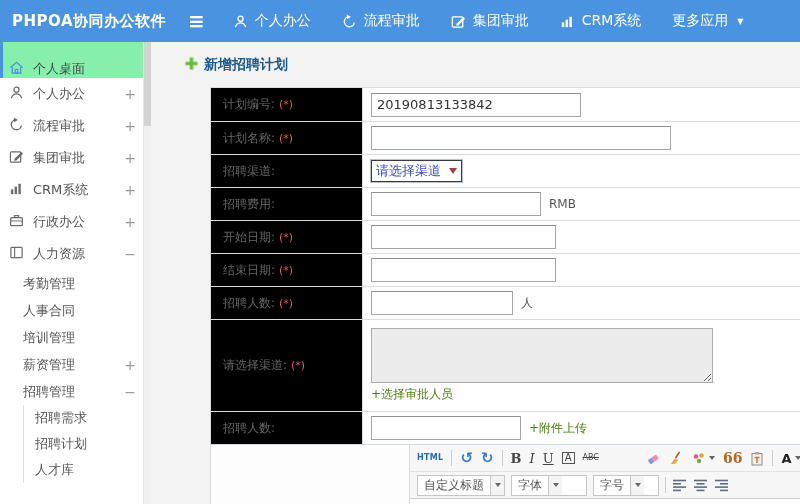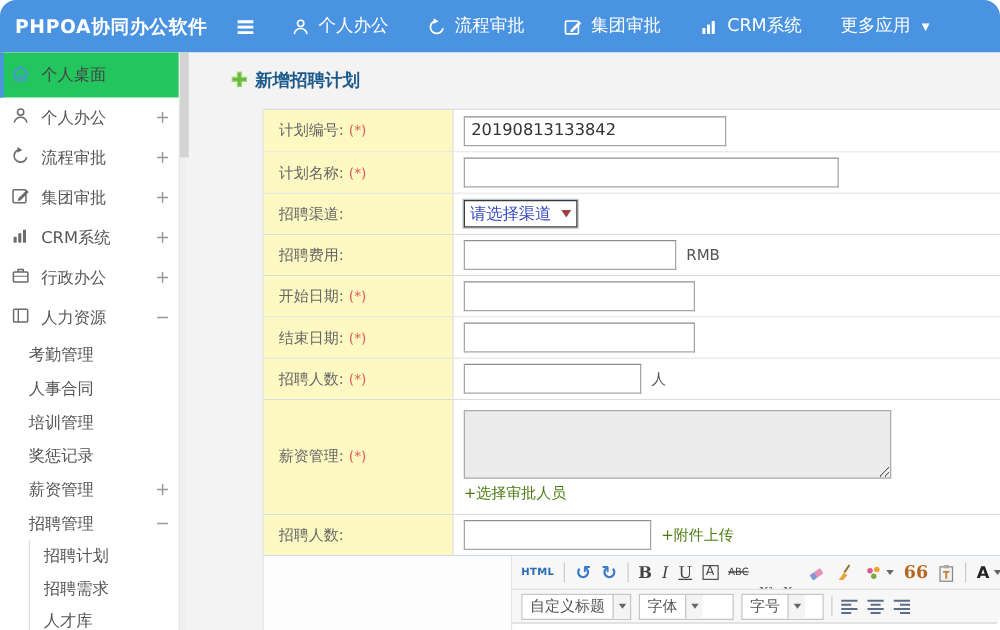--- a/index.html
+++ b/index.html
@@ -1,49 +1,49 @@
 <!DOCTYPE html>
 <html><head>
 <meta charset="utf-8">
 <style>
   * { margin:0; padding:0; box-sizing:border-box; }
   html,body { width:800px; height:504px; }
   .screen {
     width:800px; height:504px; overflow:hidden; position:relative;
-    font-family:"DejaVu Sans","Liberation Sans",sans-serif; background:#f3f3f3;border-radius:13px;
+    font-family:"DejaVu Sans","Liberation Sans",sans-serif; background:#f3f3f3;
   }
   
   .topbar { height:42px; background:#4a93e0; display:flex; align-items:center; color:#fff; }
   .brand { width:188px; padding-left:12px; font-size:15px; font-weight:bold; letter-spacing:.5px; }
   .burger { font-size:20px; font-weight:bold; margin-right:28px; cursor:pointer; line-height:1; }
   .navitem { display:flex; align-items:center; gap:7px; font-size:14px; margin-right:31px; cursor:pointer; }
   .navitem svg { display:block; }
   .caret { font-size:8px; margin-left:2px; }
   
   .bodyrow { display:flex; height:462px; }
   .sidebar { width:150px; background:#fff; position:relative; flex:none; }
   .scrolltrack { position:absolute; right:0; top:0; bottom:0; width:7px; background:#f0f0f0; border-left:1px solid #e6e6e6; }
   .scrollthumb { position:absolute; top:0; left:0; width:7px; height:84px; background:#d3d3d3; }
   .sideitem { height:32px; display:flex; align-items:center; gap:9px; padding:0 14px 0 6px;
               border-left:3px solid transparent; color:#555; font-size:13px; cursor:pointer; }
   .sideitem:first-child { height:36px; }
-  .sideitem.active { background:#22c55e; border-left-color:#4a93e0; color:#444; }
+  .sideitem.active { background:#86efac; border-left-color:#4a93e0; color:#444;align-items:flex-end; }
   .sideitem svg { flex:none; }
   .expander { margin-left:auto; color:#999; font-size:14px; }
   .subgroup { padding-left:23px; }
   .subitem { height:27px; display:flex; align-items:center; color:#555; font-size:13px; cursor:pointer; padding-right:14px; }
   .subsubgroup { margin-left:0px; border-left:1px solid #ddd; padding-left:11px; }
   .subsub { height:26px; display:flex; align-items:center; color:#555; font-size:13px; cursor:pointer; }
   
   .main { flex:1; background:#f3f3f3; padding:14px 0 0 35px; overflow:visible; }
   .pagetitle { display:flex; align-items:center; gap:6px; color:#1c5a8c; font-size:14px; font-weight:bold; margin-bottom:13px; }
   .form { margin-left:25px; width:620px; border:1px solid #dcdcdc; background:#fff; }
   .frow { display:flex; min-height:33px; }
   .frow + .frow { border-top:1px solid #dcdcdc; }
-  .fl { width:152px; flex:none; background:#fef9c3; border-right:1px solid #dcdcdc;
+  .fl { width:152px; flex:none; background:#000000; border-right:1px solid #dcdcdc;
         display:flex; align-items:center; gap:4px; padding-left:12px; font-size:12px; color:#666; }
   .fv { flex:1; display:flex; align-items:center; gap:8px; padding:4px 8px; background:#fff; font-size:12px; color:#555; }
   .fv.col { flex-direction:column; align-items:flex-start; gap:3px; padding:8px; }
   .req { color:#e25d5d; font-size:11px; }
   input.txt { height:24px; border:1px solid #a6a6a6; border-top-color:#8f8f8f; padding:0 5px;
               font-size:13px; color:#333; font-family:inherit; background:#fff; }
   .w210{width:210px}.w300{width:300px}.w170{width:170px}.w185{width:185px}.w142{width:142px}.w150{width:150px}
   .selectbox { display:inline-flex; align-items:center; gap:8px; height:22px; padding:0 4px 0 4px;
                border:1px solid #3a3a3a; box-shadow:0 0 0 1px #b9c4cc; background:#fff;
                color:#3b4bc0; font-size:13px; cursor:pointer;font-family:Liberation Mono, monospace; }
@@ -220,38 +220,35 @@
         <div class="subitem">
             <span>考勤管理</span>
           </div>
         <div class="subitem">
             <span>人事合同</span>
           </div>
         <div class="subitem">
             <span>培训管理</span>
           </div>
         <div class="subitem">
-            <span>奖惩记录</span>
-          </div>
-        <div class="subitem">
           <span>薪资管理</span>
           <span class="expander">+</span>
         </div>
         <div class="subitem">
           <span>招聘管理</span>
           <span class="expander">−</span>
         </div>
         <div class="subsubgroup">
+          <div class="subsub">
+              <span>招聘需求</span>
+            </div>
           <div class="subsub">
               <span>招聘计划</span>
             </div>
           <div class="subsub">
-              <span>招聘需求</span>
-            </div>
-          <div class="subsub">
               <span>人才库</span>
             </div>
         </div>
       </div>
 
       <div class="scrolltrack">
         <div class="scrollthumb"></div>
       </div>
     </div>
 
@@ -335,21 +332,21 @@
             <span class="req">(*)</span>
           </div>
           <div class="fv">
             <input class="txt w142" value="" style="">
             <span>人</span>
           </div>
         </div>
 
         <div class="frow">
           <div class="fl">
-            <span>薪资管理:</span>
+            <span>请选择渠道:</span>
             <span class="req">(*)</span>
           </div>
           <div class="fv col">
             <textarea class="appr" readonly="" style=""></textarea>
             <a class="blue">+选择审批人员</a>
           </div>
         </div>
 
         <div class="frow">
           <div class="fl">

